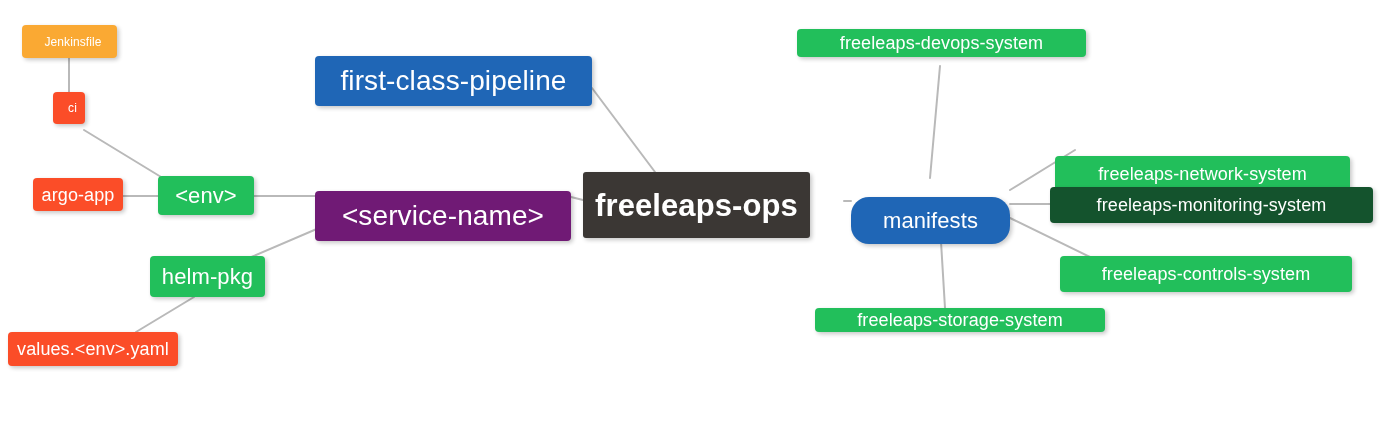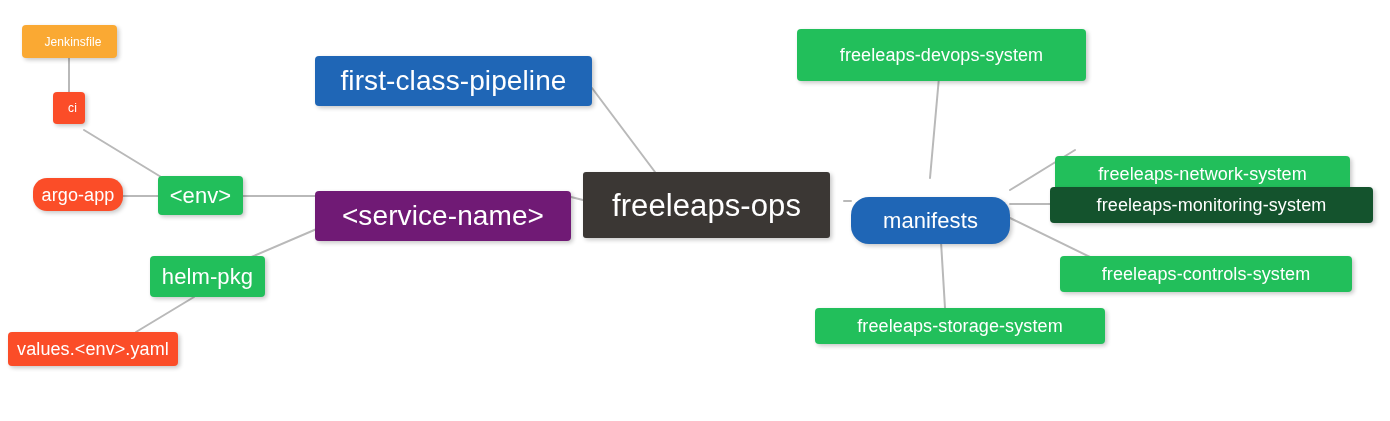--- a/index.html
+++ b/index.html
@@ -87,59 +87,59 @@
       <line x1="69" y1="105" x2="69" y2="58" stroke="#b9b9b9" stroke-width="2" stroke-linecap="round"></line>
       <line x1="158" y1="196" x2="123" y2="196" stroke="#b9b9b9" stroke-width="2" stroke-linecap="round"></line>
       <line x1="194" y1="297" x2="136" y2="332" stroke="#b9b9b9" stroke-width="2" stroke-linecap="round"></line>
       <line x1="930" y1="178" x2="940" y2="66" stroke="#b9b9b9" stroke-width="2" stroke-linecap="round"></line>
       <line x1="1010" y1="190" x2="1075" y2="150" stroke="#b9b9b9" stroke-width="2" stroke-linecap="round"></line>
       <line x1="1010" y1="204" x2="1050" y2="204" stroke="#b9b9b9" stroke-width="2" stroke-linecap="round"></line>
       <line x1="1010" y1="218" x2="1090" y2="257" stroke="#b9b9b9" stroke-width="2" stroke-linecap="round"></line>
       <line x1="940" y1="225" x2="945" y2="308" stroke="#b9b9b9" stroke-width="2" stroke-linecap="round"></line>
     </svg>
   <div id="node-layer">
-      <div class="node root" style="left: 583px; top: 172px; width: 247px; height: 66px; background: rgb(59, 55, 52);">
+      <div class="node root" style="left: 583px; top: 172px; width: 227px; height: 66px; background: rgb(59, 55, 52); font-weight: bold;">
         <span>freeleaps-ops</span>
       </div>
       <div class="node blue lvl1" style="left: 315px; top: 172px; width: 256px; height: 50px; background: #701a75;">
         <span>&lt;service-name&gt;</span>
       </div>
       <div class="node blue lvl1" style="left: 315px; top: 37px; width: 277px; height: 50px; background: rgb(31, 102, 182);">
         <span>first-class-pipeline</span>
       </div>
       <div class="node blue lvl2" style="left: 851px; top: 178px; width: 159px; height: 47px; background: rgb(31, 102, 182); border-radius: 18px;">
         <span>manifests</span>
       </div>
-      <div class="node green lvl2" style="left: 158px; top: 176px; width: 85px; height: 39px; background: rgb(34, 191, 91);">
+      <div class="node green lvl2" style="left: 158px; top: 176px; width: 96px; height: 39px; background: rgb(34, 191, 91);">
         <span>&lt;env&gt;</span>
       </div>
       <div class="node green lvl2" style="left: 150px; top: 256px; width: 115px; height: 41px; background: rgb(34, 191, 91);">
         <span>helm-pkg</span>
       </div>
       <div class="node red lvl4" style="left: 53px; top: 92px; width: 32px; height: 32px; background: rgb(251, 77, 40);">
         <span>ci</span>
       </div>
       <div class="node orange lvl4" style="left: 22px; top: 25px; width: 95px; height: 33px; background: rgb(250, 169, 51);">
         <span>Jenkinsfile</span>
       </div>
-      <div class="node red lvl3" style="left: 33px; top: 178px; width: 90px; height: 33px; background: rgb(251, 77, 40); border-radius: 14px;">
+      <div class="node red lvl3" style="left: 33px; top: 178px; width: 90px; height: 33px; background: rgb(251, 77, 40);">
         <span>argo-app</span>
       </div>
       <div class="node red lvl3" style="left: 8px; top: 332px; width: 170px; height: 34px; background: rgb(251, 77, 40);">
         <span>values.&lt;env&gt;.yaml</span>
       </div>
-      <div class="node green lvl3" style="left: 797px; top: 29px; width: 289px; height: 52px; background: rgb(34, 191, 91);">
+      <div class="node green lvl3" style="left: 797px; top: 29px; width: 289px; height: 28px; background: rgb(34, 191, 91);">
         <span>freeleaps-devops-system</span>
       </div>
       <div class="node green lvl3" style="left: 1055px; top: 113px; width: 295px; height: 36px; background: rgb(34, 191, 91); margin-top: 43px;">
         <span>freeleaps-network-system</span>
       </div>
       <div class="node green lvl3" style="left: 1050px; top: 187px; width: 323px; height: 36px; background: #14532d;">
         <span>freeleaps-monitoring-system</span>
       </div>
       <div class="node green lvl3" style="left: 1060px; top: 256px; width: 292px; height: 36px; background: rgb(34, 191, 91);">
         <span>freeleaps-controls-system</span>
       </div>
-      <div class="node green lvl3" style="left: 815px; top: 308px; width: 290px; height: 36px; background: rgb(34, 191, 91);">
+      <div class="node green lvl3" style="left: 815px; top: 308px; width: 290px; height: 24px; background: rgb(34, 191, 91);">
         <span>freeleaps-storage-system</span>
       </div>
     </div>
 </div>
 
 </body></html>

